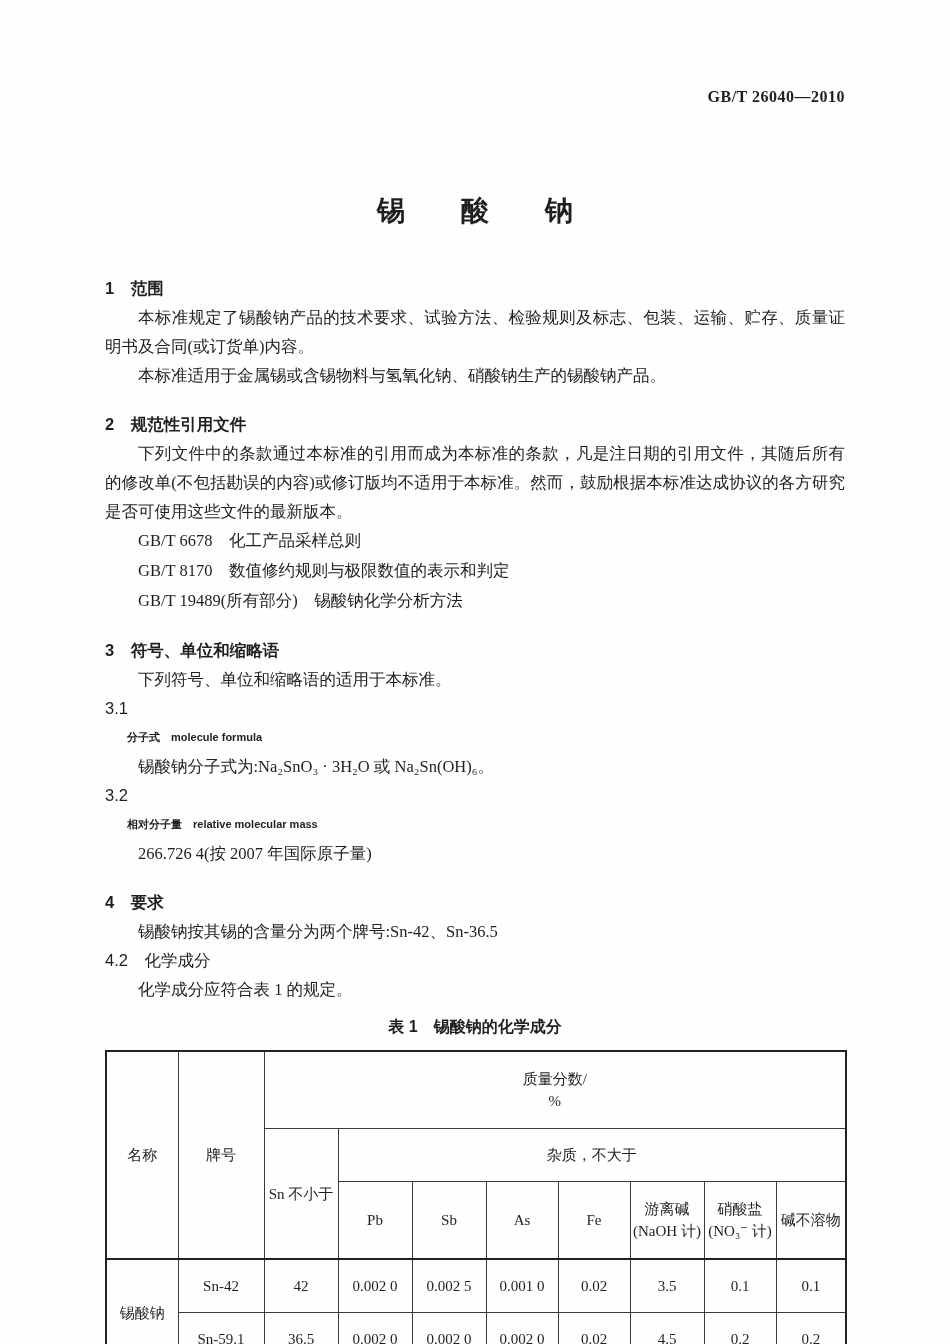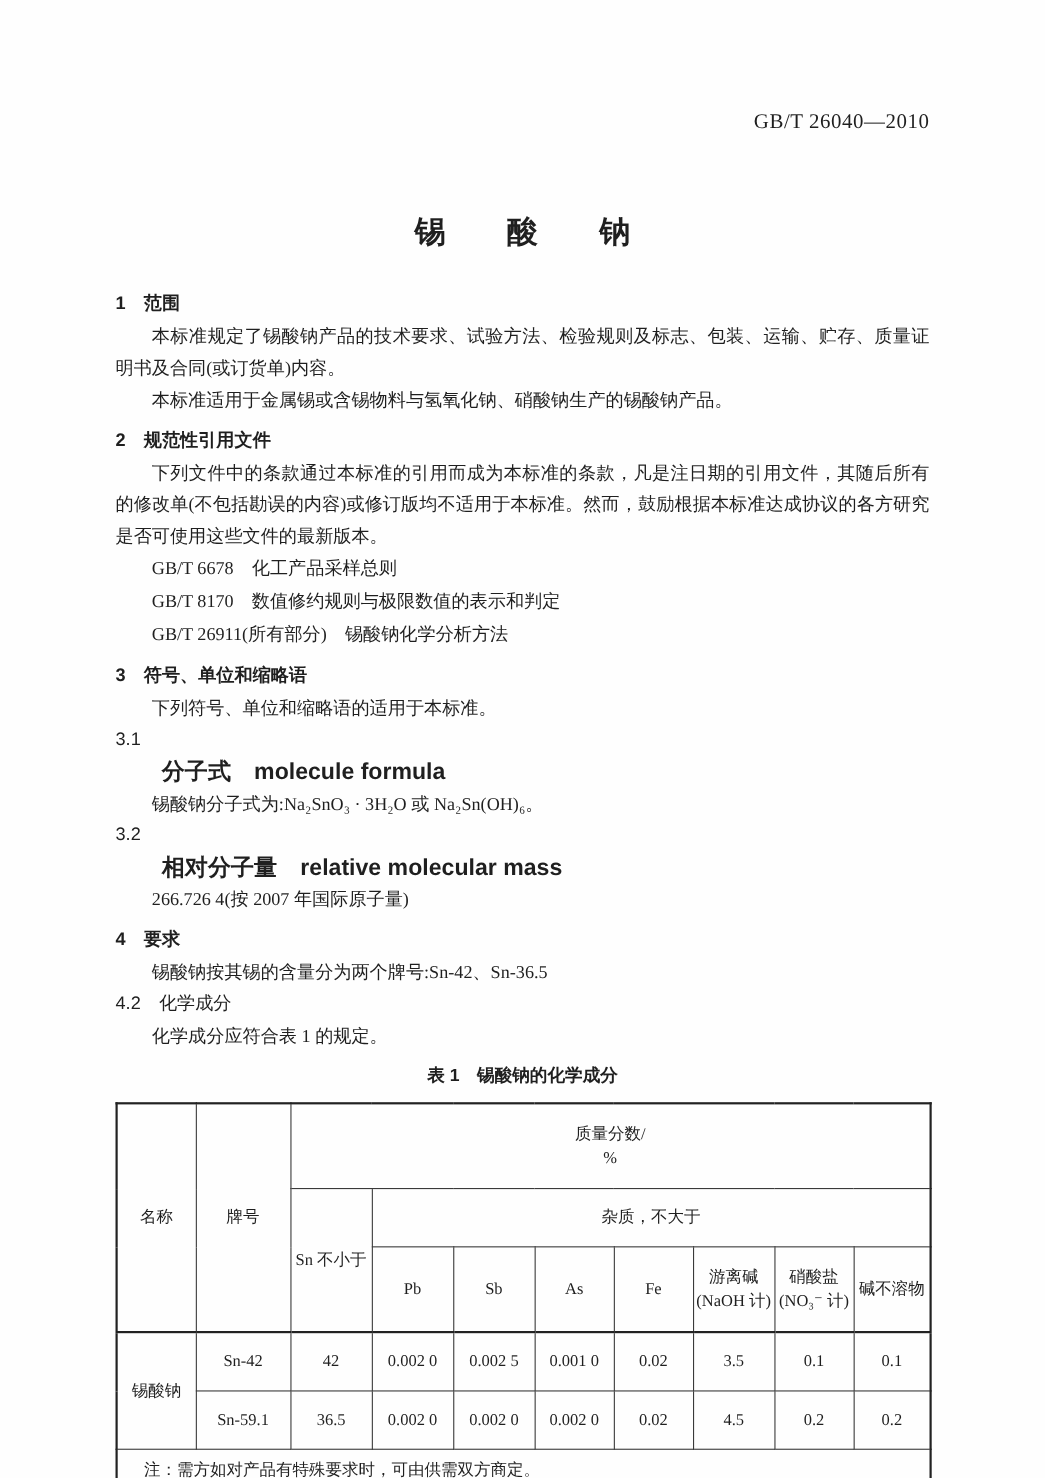--- a/index.html
+++ b/index.html
@@ -9,25 +9,25 @@
     width: 950px;
     height: 1344px;
     margin: 0 auto;
     background: #fefefe;
     color: #1f1f1f;
     font-family: "Liberation Serif", "DejaVu Serif", serif;
     overflow: hidden;
   }
   .doc-number {
     position: absolute;
-    top: 100px;
+    top: 88px;
     right: 105px;
     font-family: "Liberation Serif", "DejaVu Serif", serif;
-    font-weight: 400;
-    font-size: 19px;
+    font-weight: 700;
+    font-size: 16px;
     letter-spacing: 0.5px;
   }
   .doc-title {
     position: absolute;
     top: 192px;
     left: 0;
     width: 100%;
     text-align: center;
     font-family: "Liberation Sans", "DejaVu Sans", sans-serif;
     font-weight: 700;
@@ -39,32 +39,32 @@
     left: 105px;
     width: 740px;
     font-size: 16.5px;
     line-height: 29px;
   }
   h2.section {
     font-family: "Liberation Sans", "DejaVu Sans", sans-serif;
     font-weight: 700;
     font-size: 16.5px;
     line-height: 29px;
-    margin-top: 8px;
+    margin-top: 20px;
   }
   h3.clause {
     font-family: "Liberation Sans", "DejaVu Sans", sans-serif;
     font-weight: 400;
     font-size: 16.5px;
     line-height: 29px;
   }
   h3.clause-bold {
     font-family: "Liberation Sans", "DejaVu Sans", sans-serif;
     font-weight: 700;
-    font-size: 21px;
+    font-size: 11px;
     line-height: 29px;
     padding-left: 2em;
   }
   .clause-num {
     font-family: "Liberation Sans", "DejaVu Sans", sans-serif;
     font-size: 16.5px;
     line-height: 29px;
   }
   p.body {
     text-align: justify;
@@ -126,21 +126,21 @@
   <div class="content">
 
     <h2 class="section">1　范围</h2>
     <p class="body">本标准规定了锡酸钠产品的技术要求、试验方法、检验规则及标志、包装、运输、贮存、质量证明书及合同(或订货单)内容。</p>
     <p class="body">本标准适用于金属锡或含锡物料与氢氧化钠、硝酸钠生产的锡酸钠产品。</p>
 
     <h2 class="section">2　规范性引用文件</h2>
     <p class="body">下列文件中的条款通过本标准的引用而成为本标准的条款，凡是注日期的引用文件，其随后所有的修改单(不包括勘误的内容)或修订版均不适用于本标准。然而，鼓励根据本标准达成协议的各方研究是否可使用这些文件的最新版本。</p>
     <p class="ref">GB/T 6678　化工产品采样总则</p>
     <p class="ref">GB/T 8170　数值修约规则与极限数值的表示和判定</p>
-    <p class="ref">GB/T 26911(所有部分)　锡酸钠化学分析方法</p>
+    <p class="ref">GB/T 19489(所有部分)　锡酸钠化学分析方法</p>
 
     <h2 class="section">3　符号、单位和缩略语</h2>
     <p class="body">下列符号、单位和缩略语的适用于本标准。</p>
     <div class="clause-num">3.1</div>
     <h3 class="clause-bold">分子式　molecule formula</h3>
     <p class="noindent">锡酸钠分子式为:Na₂SnO₃ · 3H₂O 或 Na₂Sn(OH)₆。</p>
     <div class="clause-num">3.2</div>
     <h3 class="clause-bold">相对分子量　relative molecular mass</h3>
     <p class="noindent">266.726 4(按 2007 年国际原子量)</p>
 

